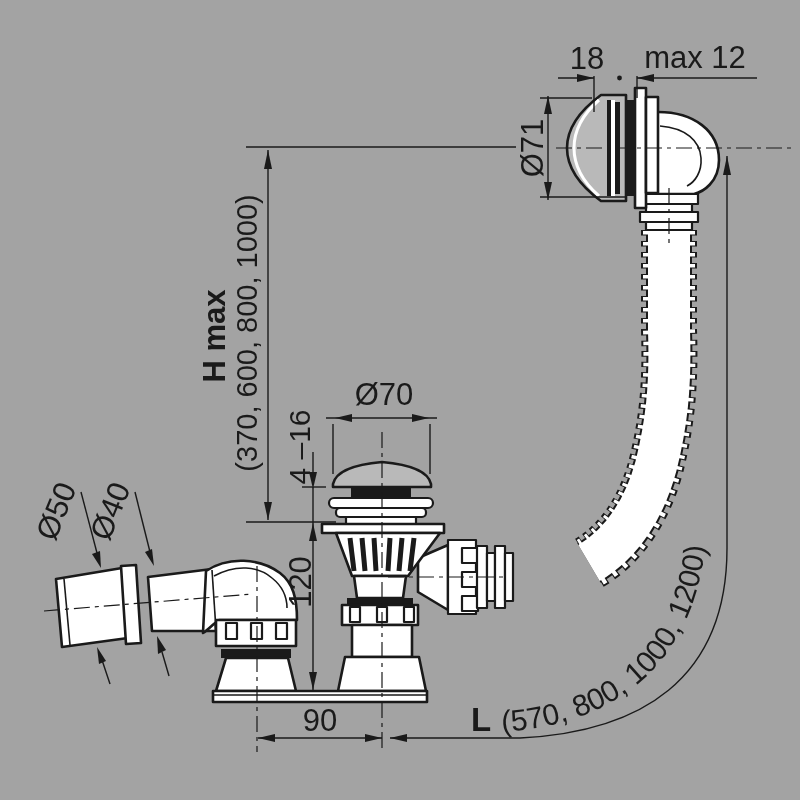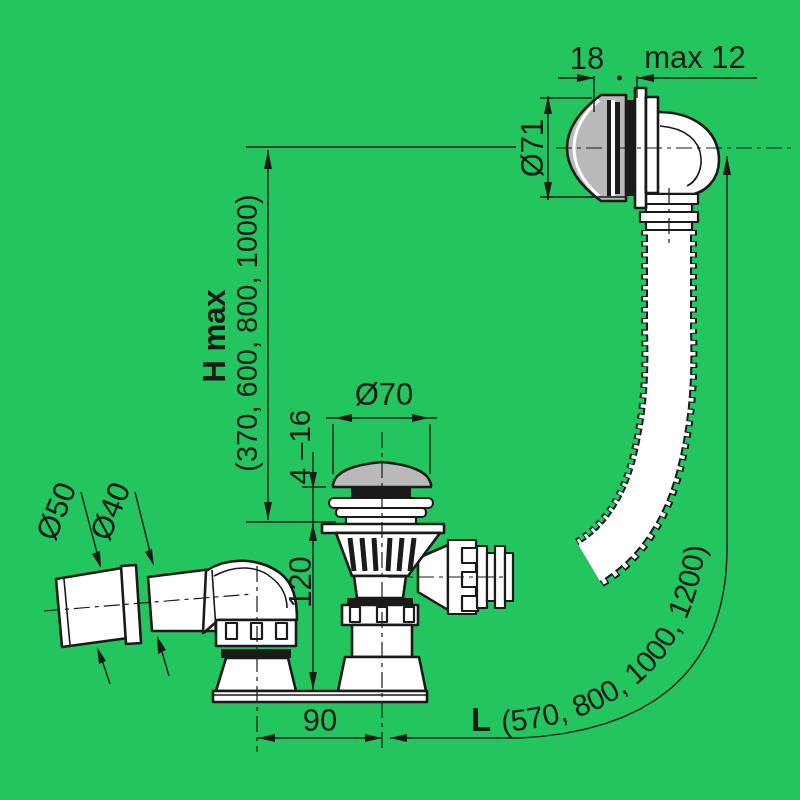--- a/index.html
+++ b/index.html
@@ -1,16 +1,16 @@
 <!DOCTYPE html>
 <html><head>
 <meta charset="utf-8">
 <style>
   html,body{margin:0;padding:0;background:#ffffff;}
-  .stage{width:800px;height:800px;position:relative;background:#22c55e;}
+  .stage{width:800px;height:800px;position:relative;background:#a3a3a3;}
   svg{display:block;}
   svg text{fill:#1a1a1a;font-family:"Liberation Sans",sans-serif;}
   .ol{fill:#ffffff;stroke:#1a1a1a;stroke-width:2.6;stroke-linejoin:round;}
   .ol2{fill:#ffffff;stroke:#1a1a1a;stroke-width:2.2;stroke-linejoin:round;}
   .thin{fill:none;stroke:#1a1a1a;stroke-width:1.6;}
   .dim{fill:none;stroke:#1a1a1a;stroke-width:1.4;}
   .cl{fill:none;stroke:#1a1a1a;stroke-width:1.2;stroke-dasharray:16 5 4 5;}
   .arr{fill:#1a1a1a;stroke:none;}
   .dark{fill:#1a1a1a;stroke:none;}
   .metal{fill:#b9b9b9;stroke:#1a1a1a;stroke-width:2.6;stroke-linejoin:round;}

